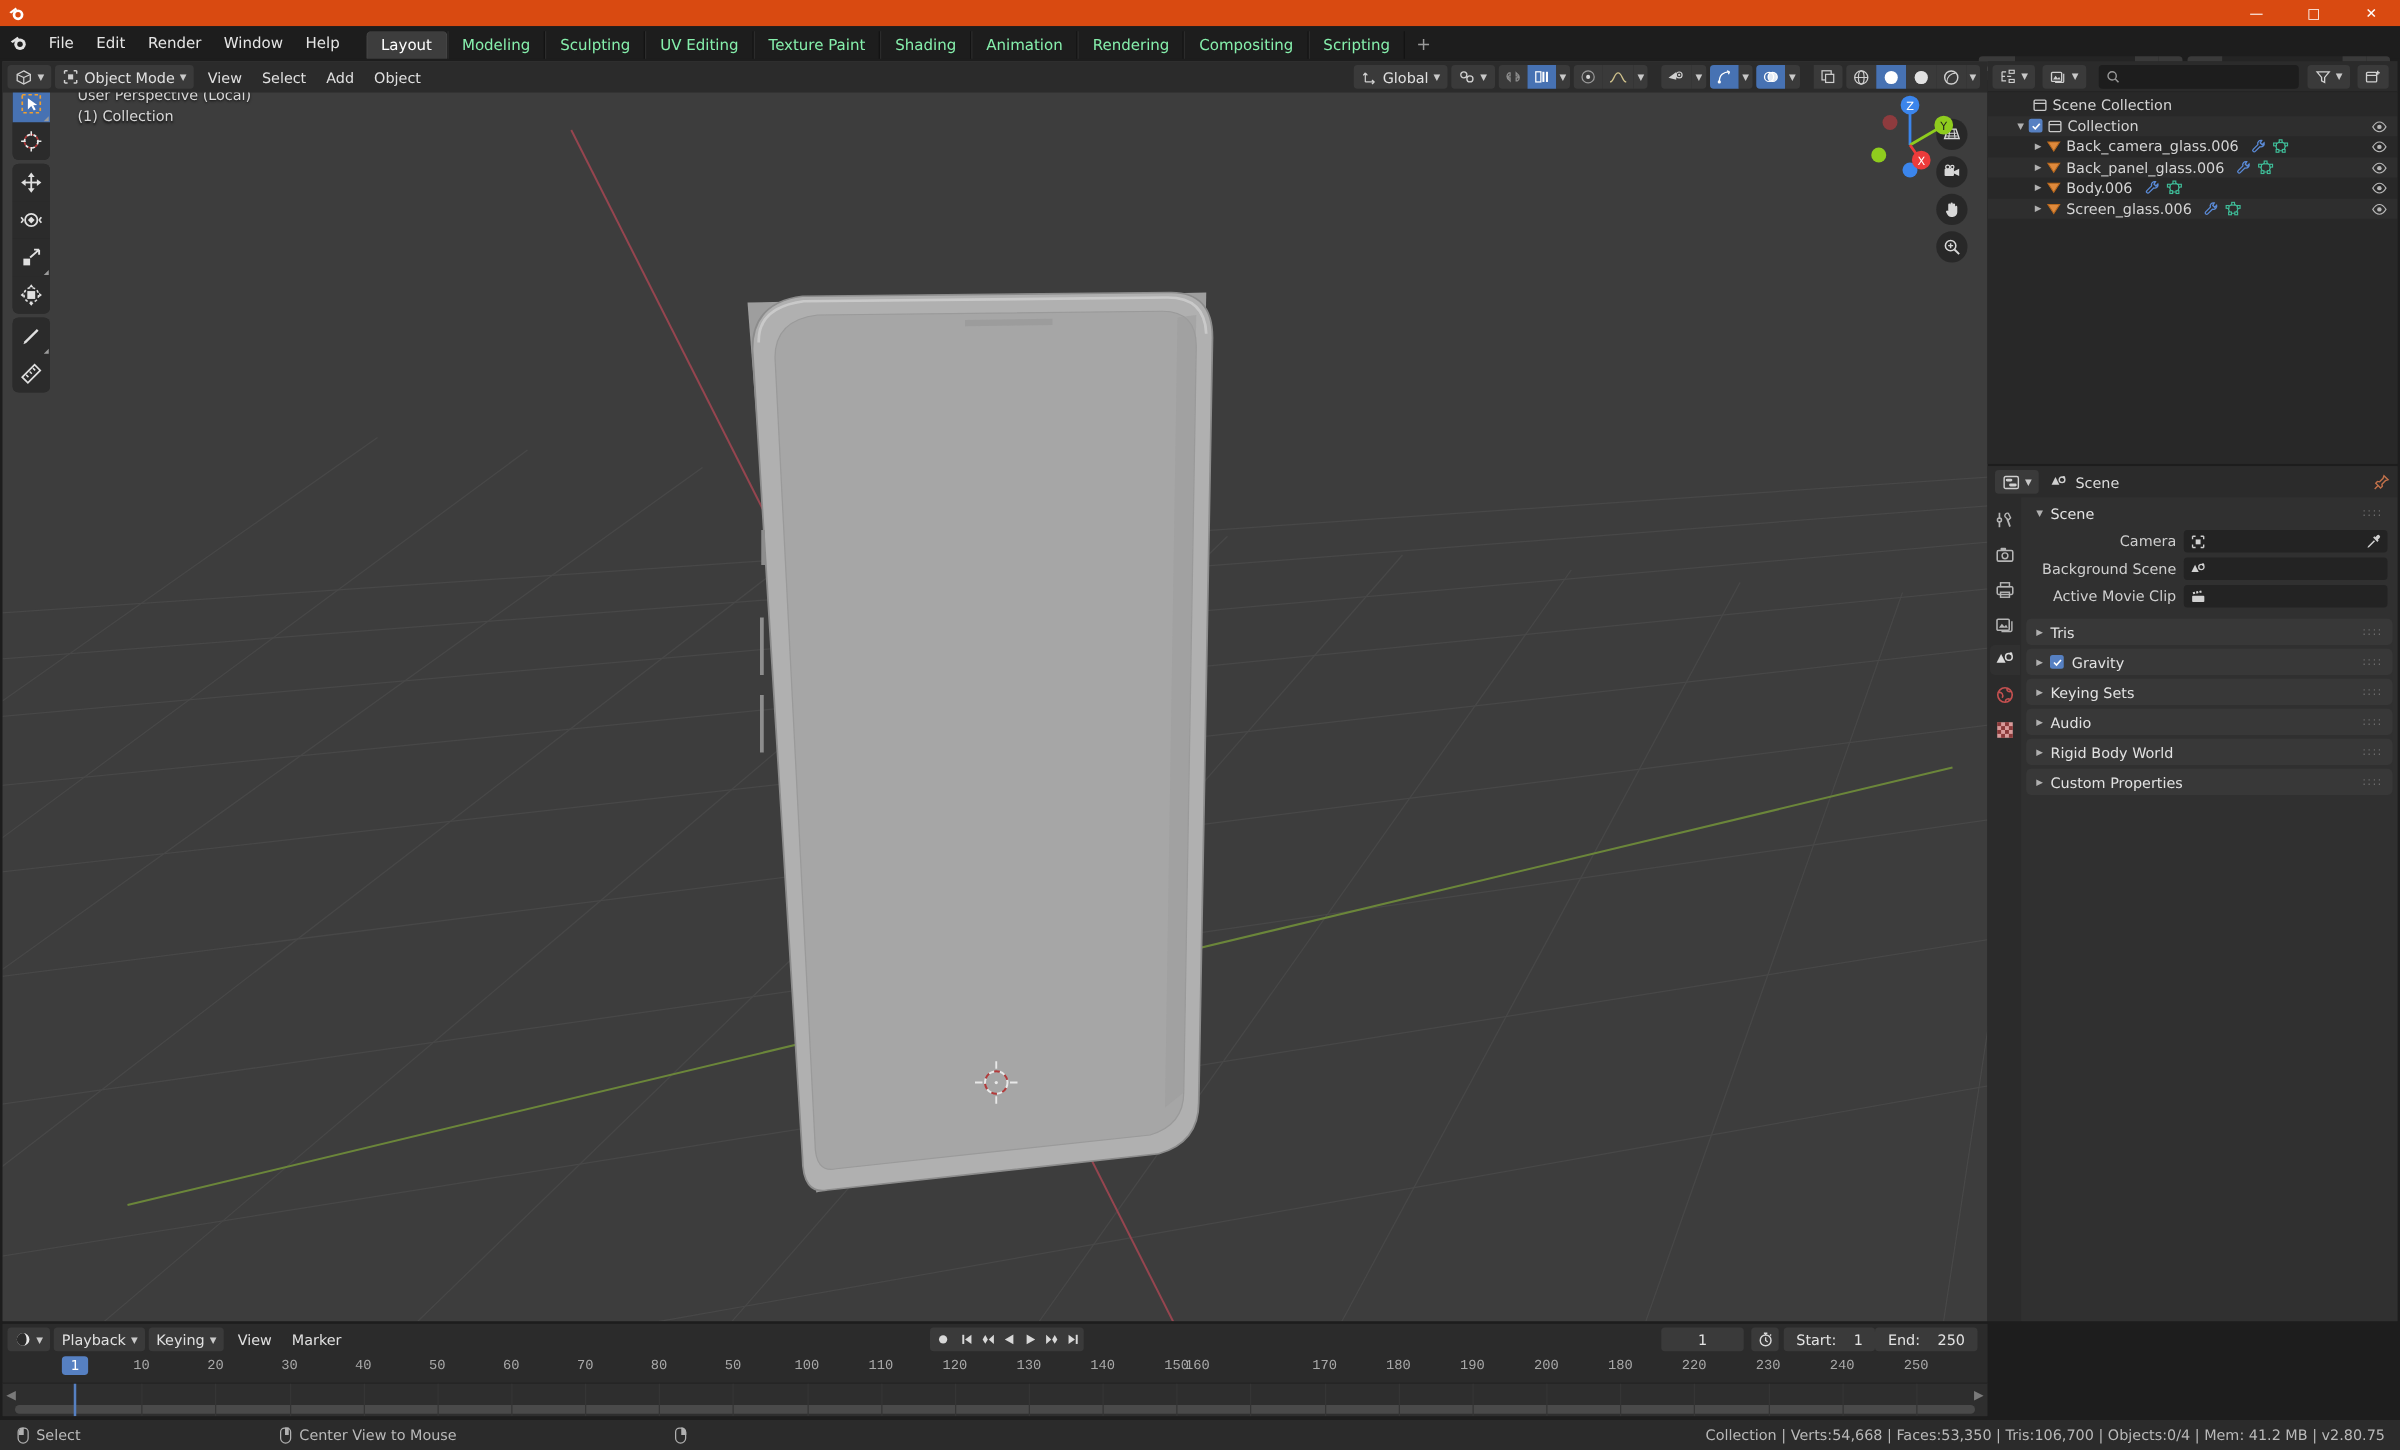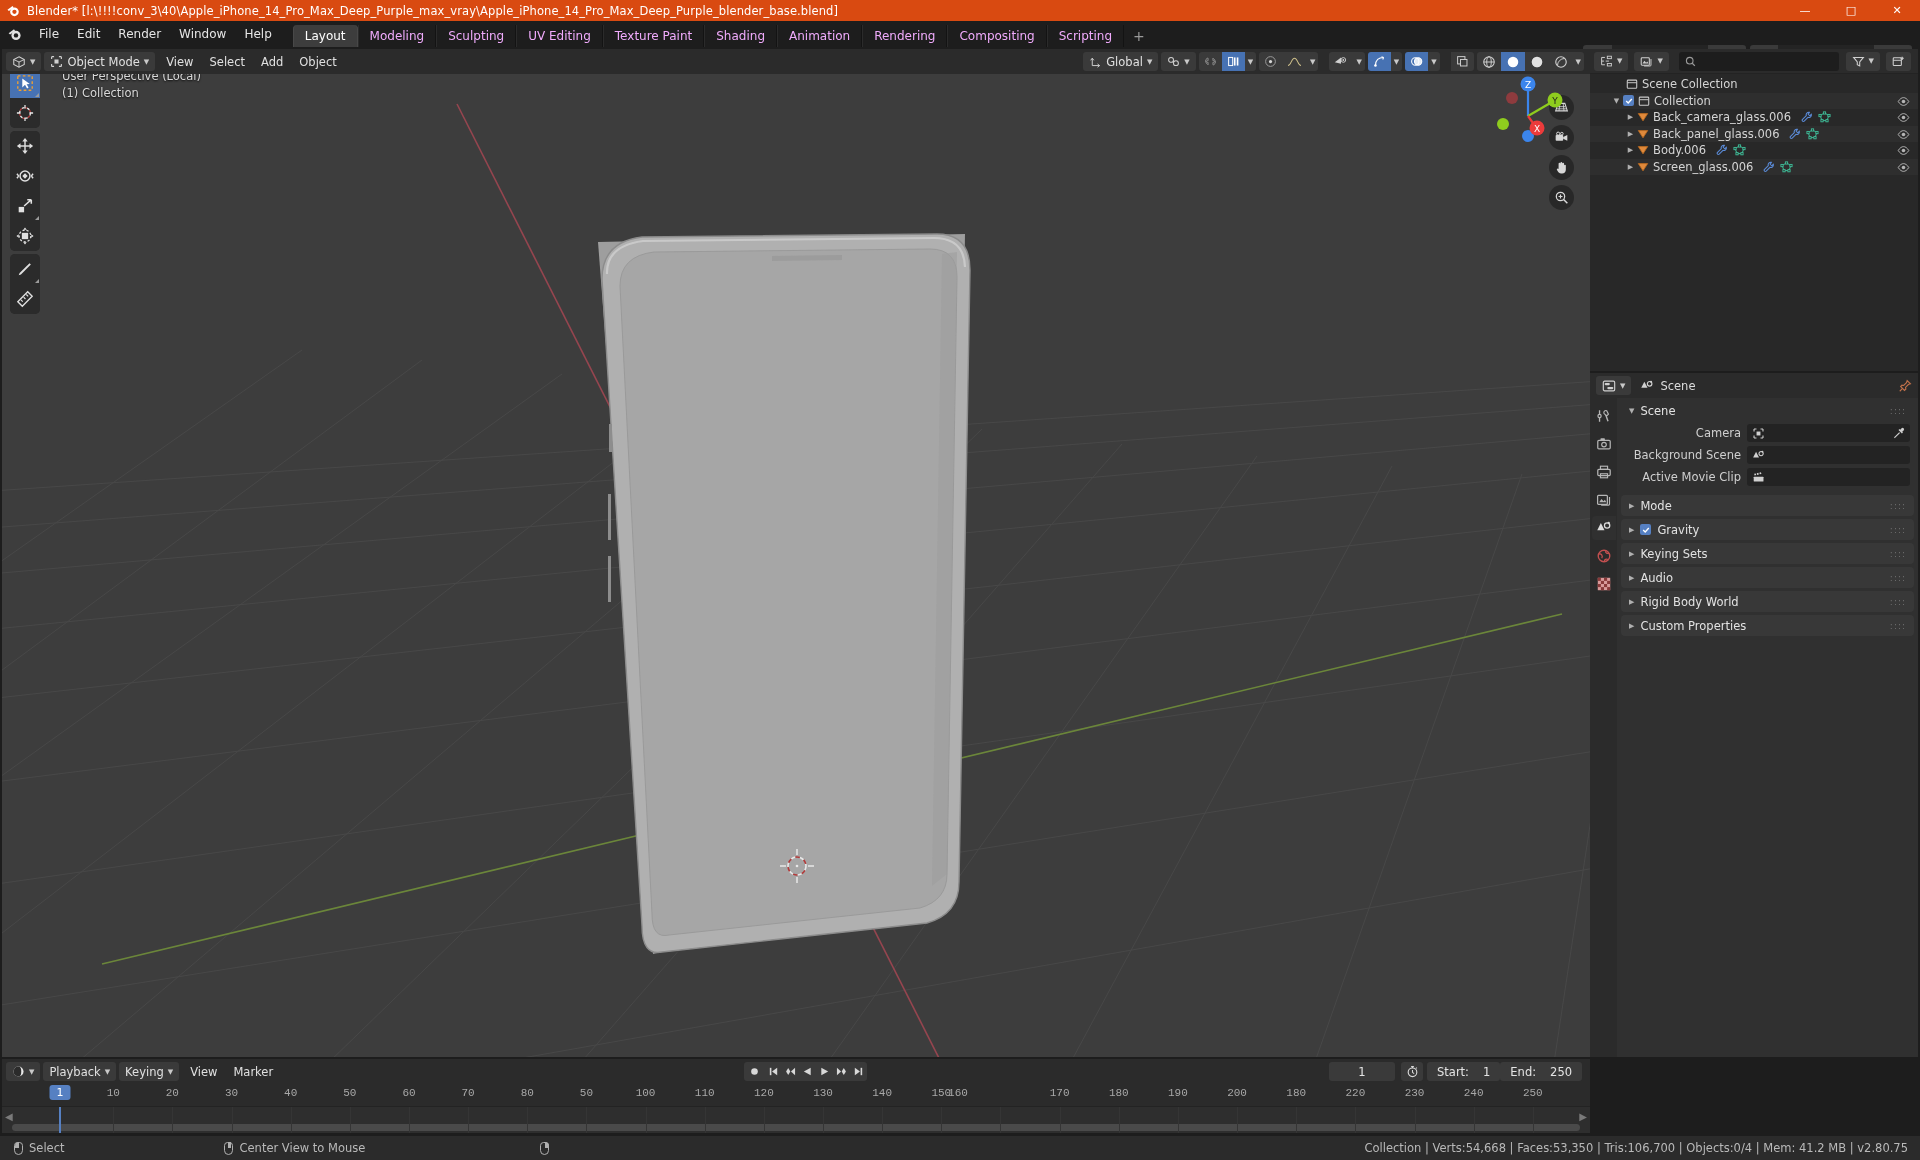--- a/index.html
+++ b/index.html
@@ -37,21 +37,21 @@
     display: flex; align-items: center;
   }
   .tb-logo { width: 30px; display: flex; align-items: center; justify-content: center; }
   .menu-item {
     height: 20px; padding: 0 9px; display: flex; align-items: center;
     font-size: 12px; color: #e5e5e5; border-radius: 3px; cursor: default;
   }
   .ws-tabs { display: flex; align-items: flex-end; height: 26px; margin-left: 12px; }
   .ws-tab {
     height: 22px; padding: 0 11px; display: flex; align-items: center;
-    font-size: 12px; color: #f0abfc;
+    font-size: 12px; color: #86efac;
     border-left: 1px solid #2b2b2b; border-right: 1px solid #131313;
   }
   .ws-tab.active {
     background: #3d3d3d; color: #ffffff;
     border-radius: 4px 4px 0 0; border-left-color: #484848; border-right-color: #484848;
   }
   .ws-add { padding: 0 9px; font-size: 14px; color: #9a9a9a; display: flex; align-items: center; height: 22px; }
 
   .scene-widget { position: absolute; right: 8px; top: 24px; display: flex; align-items: center; gap: 4px; }
   .id-block { display: flex; align-items: center; height: 19px; }
@@ -256,21 +256,20 @@
 <body>
 
 <div class="titlebar">
   <span class="blender-logo">
     <svg width="15" height="15" viewBox="0 0 16 16">
       <circle cx="9" cy="9.4" r="4.6" fill="#fff"></circle>
       <circle cx="9" cy="9.4" r="2.3" fill="#d94a11"></circle>
       <path d="M1.6 7.2 L7 3.3 L8.2 4.9 L3.1 8.4 Z" fill="#fff"></path>
     </svg>
   </span>
-  <span class="title-text">Blender* [l:\!!!!conv_3\40\Apple_iPhone_14_Pro_Max_Deep_Purple_max_vray\Apple_iPhone_14_Pro_Max_Deep_Purple_blender_base.blend]</span>
   <div class="win-btns">
     <div class="win-btn">—</div>
     <div class="win-btn">□</div>
     <div class="win-btn close">✕</div>
   </div>
 </div>
 
 <div class="topbar">
   <span class="tb-logo">
     <svg width="16" height="16" viewBox="0 0 16 16">
@@ -1022,21 +1021,21 @@
                 <path d="M2 3.5 L4 3 L4.6 5 L2.6 5.5 Z M5.2 2.8 L7.2 2.3 L7.8 4.3 L5.8 4.8 Z M8.4 2.1 L10.4 1.6 L11 3.6 L9 4.1 Z" fill="#d0d0d0"></path>
               </svg>
             </span>
             <span style="font-size: 11.5px; color: rgb(220, 220, 220);"></span>
           </div>
         </div>
       </div>
     <div id="pr-collapsed">
         <div class="pr-panel-head" style="margin-top: 8px;">
           <span class="arrow-r">▶</span>
-          <span>Mode</span>
+          <span>Tris</span>
           <span class="pr-grip">::::</span>
         </div>
         <div class="pr-panel-head" style="margin-top: 3px;">
           <span class="arrow-r">▶</span>
           <span class="pr-cb">
             <svg width="8" height="8" viewBox="0 0 10 10">
               <path d="M1.5 5 L4 7.5 L8.5 2.5" stroke="#ffffff" stroke-width="1.7" fill="none"></path>
             </svg>
           </span>
           <span>Gravity</span>

